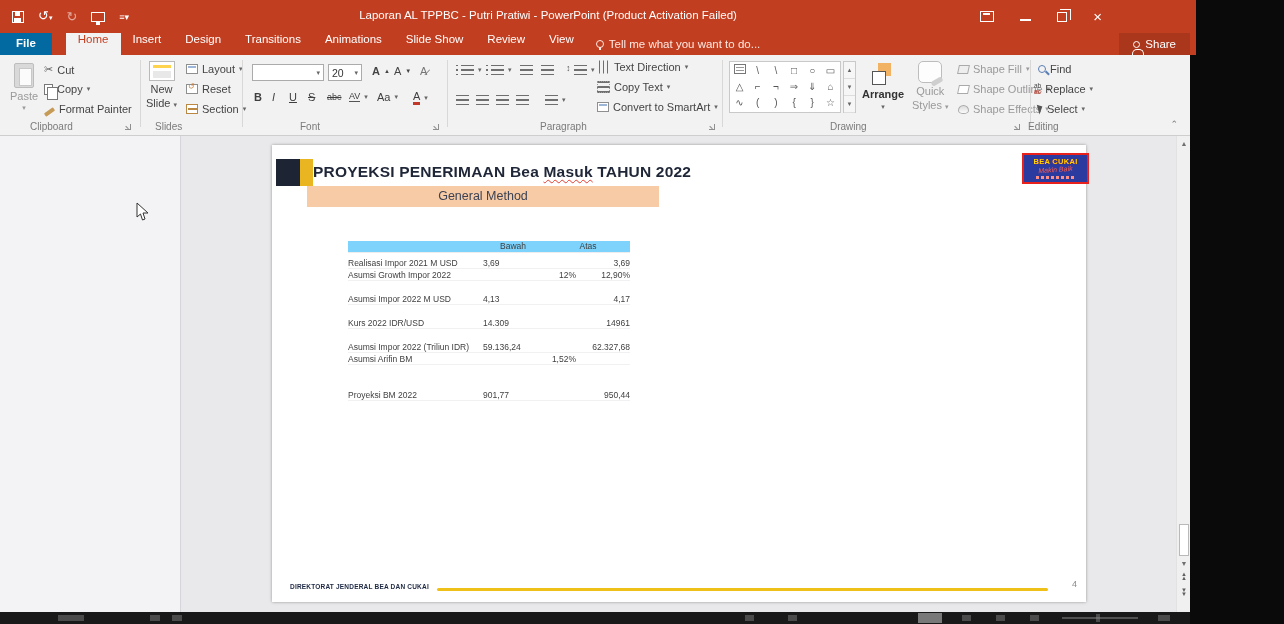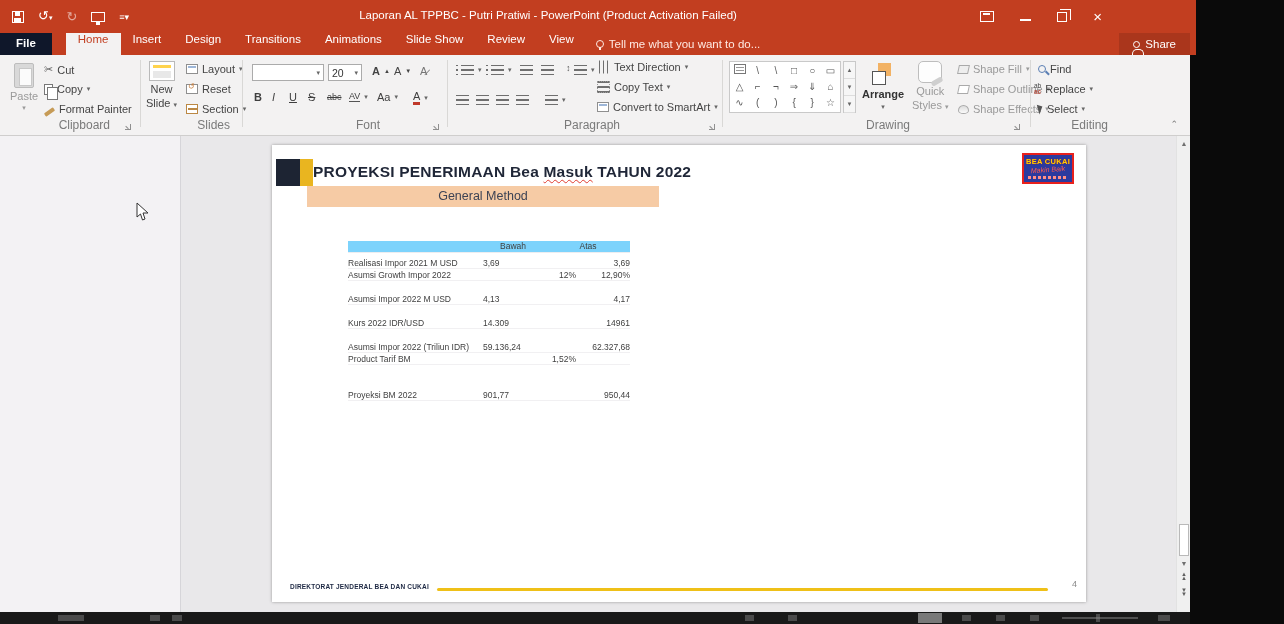--- a/index.html
+++ b/index.html
@@ -22,33 +22,33 @@
   .i-ribopt{width:14px;height:11px;border:1.5px solid #fff;position:relative;}
   .i-ribopt:after{content:"";position:absolute;left:2px;top:1px;width:7px;height:2px;background:#fff;}
   .i-min{width:11px;height:2px;background:#fff;margin-top:6px;}
   .i-restore{width:10px;height:10px;border:1.5px solid #fff;position:relative;}
   .i-restore:before{content:"";position:absolute;left:2px;top:-4px;width:10px;height:10px;border:1.5px solid #fff;border-left:none;border-bottom:none;}
   .i-close{font-size:15px;line-height:15px;}
 
   
   .tabsrow{left:0;top:33px;width:1196px;height:22px;background:#c23e20;z-index:5;display:flex;align-items:stretch;color:#fff;font-size:11.5px;}
   .tab{padding:0 12px 0 12px;cursor:default;}
-  .tab.file{background:#0f172a;font-weight:bold;padding:4px 16px 0 16px;}
+  .tab.file{background:#0369a1;font-weight:bold;padding:4px 16px 0 16px;}
   .tab.active{background:#f3f2f2;color:#c23e20;}
   .tellme{display:flex;align-items:center;gap:5px;padding:0 10px;color:#ffe9e2;}
   .i-bulb{width:8px;height:8px;border:1.3px solid #ffe9e2;border-radius:50%;position:relative;}
   .i-bulb:after{content:"";position:absolute;left:2px;bottom:-3px;width:2px;height:3px;background:#ffe9e2;}
   .sharebox{position:absolute;right:6px;top:0;height:22px;display:flex;align-items:center;gap:5px;padding:0 14px;background:rgba(0,0,0,.12);color:#fff;}
   .i-person{width:7px;height:7px;border:1.3px solid #fff;border-radius:50%;position:relative;}
   .i-person:after{content:"";position:absolute;left:-2px;top:7px;width:10px;height:5px;border:1.3px solid #fff;border-bottom:none;border-radius:5px 5px 0 0;}
 
   
   .ribbon{left:0;top:55px;width:1190px;height:81px;background:#f3f2f2;border-bottom:1px solid #cfcecd;z-index:4;color:#444;font-size:11px;}
   .gsep{position:absolute;top:5px;bottom:8px;width:1px;background:#d9d8d6;}
-  .glabel{position:absolute;bottom:3px;font-size:12px;color:#7a7a7a;text-align:right;}
+  .glabel{position:absolute;bottom:3px;font-size:10px;color:#7a7a7a;text-align:left;}
   .dlg{position:absolute;bottom:4px;width:8px;height:8px;}
   .dlg:before{content:"";position:absolute;right:1px;bottom:1px;width:5px;height:5px;border-right:1.2px solid #8f8f8f;border-bottom:1.2px solid #8f8f8f;}
   .dlg:after{content:"";position:absolute;right:3px;bottom:3px;width:4px;height:1.2px;background:#8f8f8f;transform:rotate(45deg);}
   .rbtn{position:absolute;display:flex;align-items:center;gap:4px;white-space:nowrap;}
   .caret{font-size:7px;color:#666;}
   .gray{color:#9a9a9a;}
   
   .i-paste{width:20px;height:25px;background:#d9d9d9;border:1px solid #bdbdbd;border-radius:2px;position:relative;}
   .i-paste:after{content:"";position:absolute;left:4px;top:4px;width:11px;height:16px;background:#fbfbfb;border:1px solid #c8c8c8;}
   .i-copy{width:9px;height:11px;border:1.2px solid #777;background:#fff;position:relative;}
@@ -114,21 +114,21 @@
   .m-box{border:1px solid #d0d0d0;background:#fff;}
   .cursor-svg{position:absolute;z-index:9;}
 
   
   .slide{left:272px;top:145px;width:814px;height:457px;background:#fff;box-shadow:0 0 3px rgba(0,0,0,.35);z-index:4;}
   .t-navy{left:4px;top:14px;width:24px;height:27px;background:#1d2433;}
   .t-gold{left:28px;top:14px;width:13px;height:27px;background:#e9b520;}
   .slide-title{left:41px;top:18px;font-size:15.5px;font-weight:bold;color:#1f2637;letter-spacing:.2px;}
   .misspell{text-decoration:underline wavy #e03c31 1px;text-underline-offset:2px;}
   .banner{left:35px;top:41px;width:352px;height:21px;background:#f6cba5;text-align:center;font-size:12.5px;color:#3c4254;line-height:21px;}
-  .logo{left:750px;top:8px;width:52px;height:31px;background:#2b3a9e;border:2px solid #e8211d;text-align:center;overflow:hidden;}
+  .logo{left:750px;top:8px;width:67px;height:31px;background:#2b3a9e;border:2px solid #e8211d;text-align:center;overflow:hidden;}
   .logo .l1{font-size:7.5px;font-weight:bold;color:#ffd400;letter-spacing:.3px;line-height:9px;margin-top:2px;text-shadow:0 0 1px #c00;}
   .logo .l2{font-size:7px;font-style:italic;color:#ff5a4d;line-height:8px;transform:rotate(-4deg);}
   .logo .l3{margin:2px auto 0;width:40px;height:3px;background:repeating-linear-gradient(90deg,#ff8f86 0 3px,rgba(0,0,0,0) 3px 5px);}
   .stable{left:76px;top:96px;width:282px;font-size:8.5px;color:#3f3f3f;}
   .thead{position:relative;height:12px;border-bottom:1px solid #ededf0;background:#7dd3fc;}
   .thead .h1{position:absolute;left:135px;width:60px;text-align:center;}
   .thead .h2{position:absolute;left:205px;width:70px;text-align:center;}
   .trow{display:grid;grid-template-columns:135px 58px 35px 1fr;height:12px;line-height:12px;border-bottom:1px solid #f1f0f2;}
   .trow.spacer{border-bottom:none;background:transparent;}
   .trow .tb2,.trow .ta{text-align:right;}
@@ -514,21 +514,21 @@
           <span class="ta">14961</span>
         </div>
         <div class="trow spacer"></div>
         <div class="trow">
           <span class="tl">Asumsi Impor 2022 (Triliun IDR)</span>
           <span class="tb1">59.136,24</span>
           <span class="tb2"></span>
           <span class="ta">62.327,68</span>
         </div>
         <div class="trow">
-          <span class="tl">Product Tarif BM</span>
+          <span class="tl">Asumsi Arifin BM</span>
           <span class="tb1"></span>
           <span class="tb2">1,52%</span>
           <span class="ta"></span>
         </div>
         <div class="trow spacer"></div>
         <div class="trow spacer"></div>
         <div class="trow">
           <span class="tl">Proyeksi BM 2022</span>
           <span class="tb1">901,77</span>
           <span class="tb2"></span>

